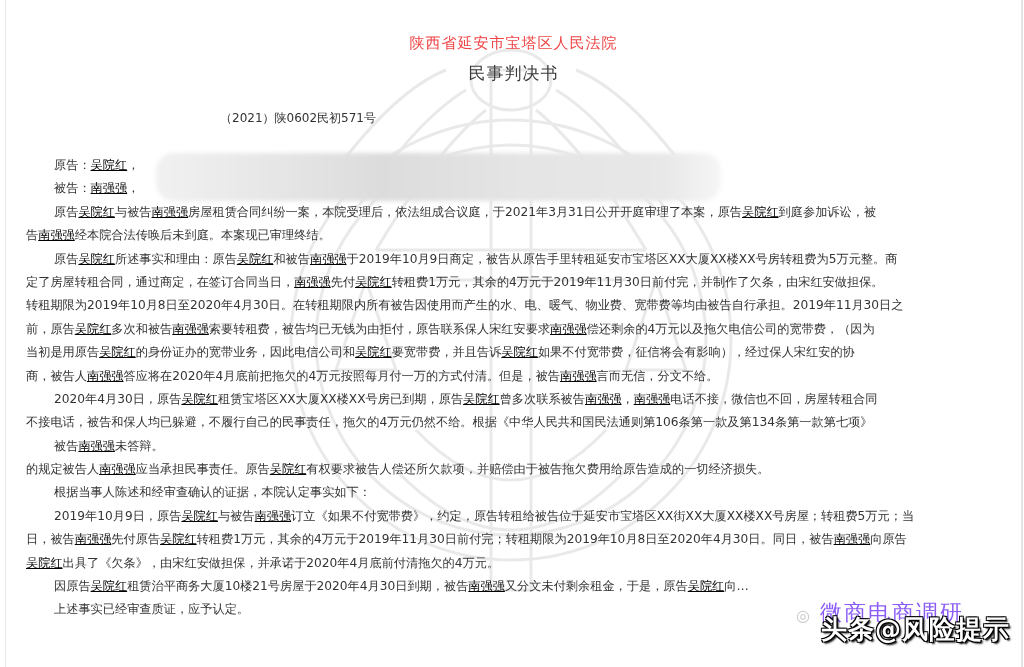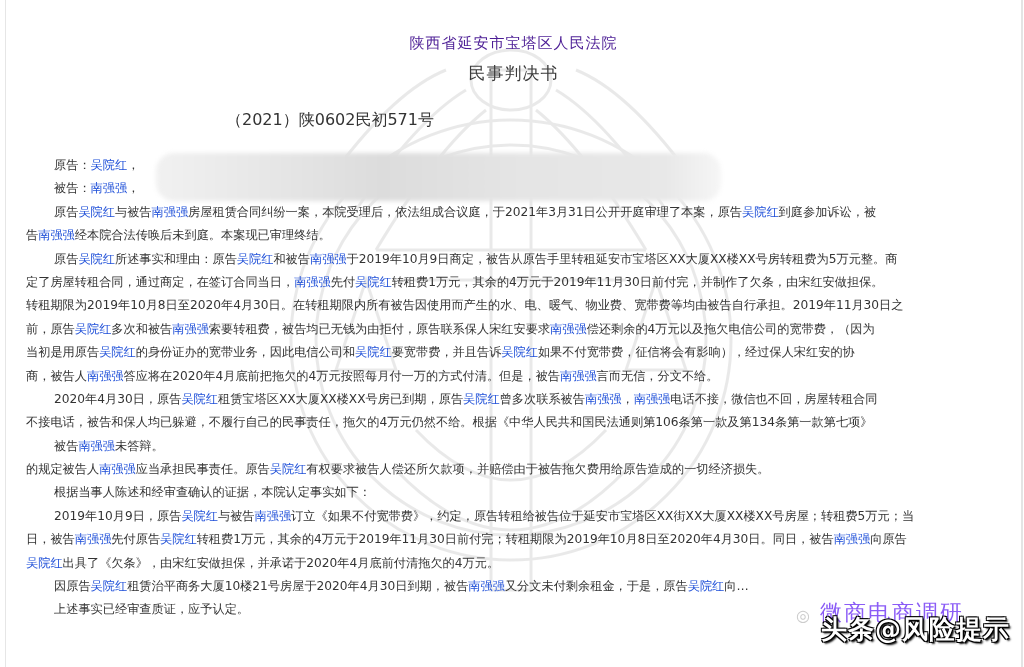--- a/index.html
+++ b/index.html
@@ -14,42 +14,42 @@
     position: absolute; left: 5px; top: 0; width: 1015px; height: 667px;
     border-left: 1px solid #e6e6e6; border-right: 2px solid #e4e4e4;
     background: #ffffff;
   }
   .emblem {
     position: absolute; left: 270px; top: 10px; width: 470px; height: 660px;
     pointer-events: none; opacity: 0.12;
   }
   .header-title {
     position: absolute; left: 0; right: 0; top: 34px; text-align: center;
-    font-size: 15px; letter-spacing: 1px; color: #4c1d95; font-family: Liberation Serif, serif;
+    font-size: 15px; letter-spacing: 1px; color: #ef4444; font-family: Liberation Serif, serif;
   }
   .header-sub {
     position: absolute; left: 0; right: 0; top: 62px; text-align: center;
     font-size: 17px; letter-spacing: 1px; color: #3a3a3a;
   }
   .case-no {
-    position: absolute; left: 220px; top: 110px; font-size: 16px; color: #333;
+    position: absolute; left: 214px; top: 110px; font-size: 12px; color: #333;
   }
   .blur {
     position: absolute; left: 150px; top: 153px; width: 565px; height: 48px;
     background: linear-gradient(90deg, #f1f1f1 0%, #e4e4e4 25%, #dcdcdc 40%, #e5e5e5 65%, #e8e8e8 90%, #f6f6f6 100%);
     border-radius: 18px;
     filter: blur(2px);
   }
   .content {
     position: absolute; left: 20px; top: 154px; width: 985px;
     font-size: 12.2px; line-height: 23.4px; color: #333;
   }
   .line { white-space: nowrap; height: 23.4px; overflow: visible; }
   .indent { padding-left: 28px; }
-  .red { color: #1d4ed8; }
+  .red { color: #000000; text-decoration: underline; }
   .watermark-small {
     position: absolute; left: 814px; top: 598px; font-size: 22px; color: #8b5cf6;
     letter-spacing: 2px; font-family: "DejaVu Sans", sans-serif;
   }
   .watermark-icon {
     position: absolute; left: 790px; top: 606px; font-size: 16px; color: #cccccc;
   }
   .watermark {
     position: absolute; left: 815px; top: 612px; font-size: 26px; color: #ffffff;
     font-weight: bold; letter-spacing: 1px;

